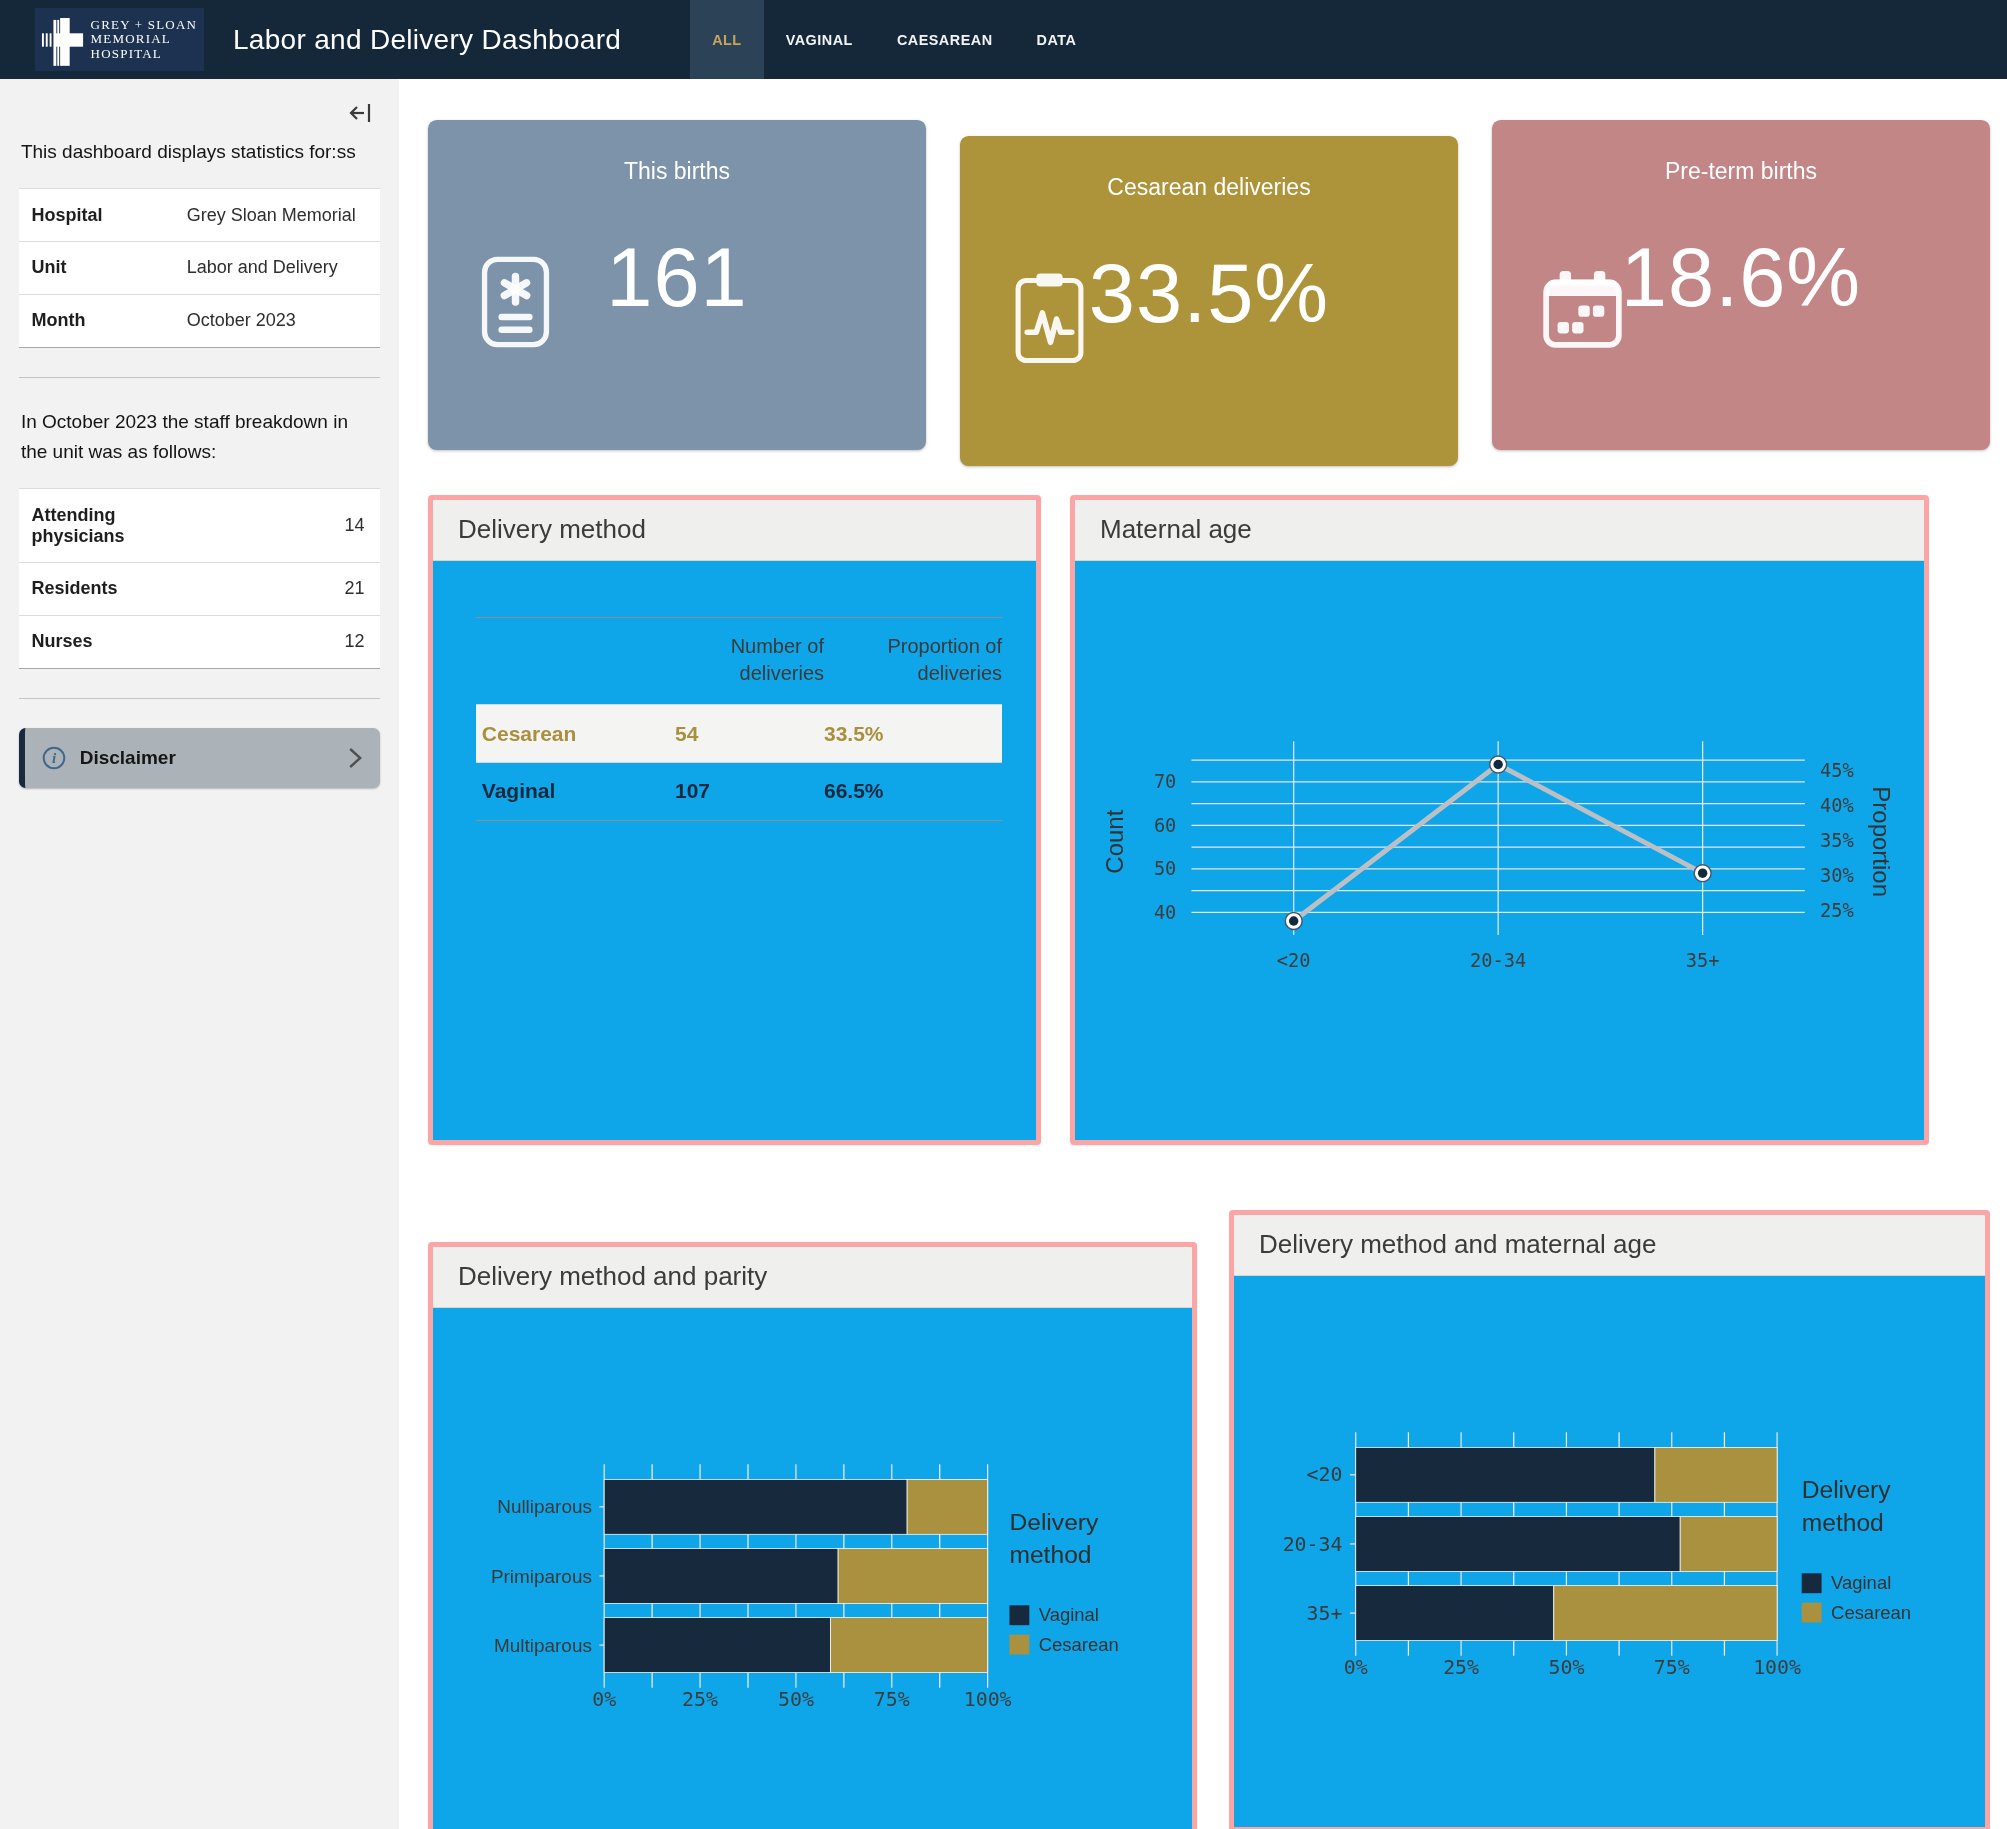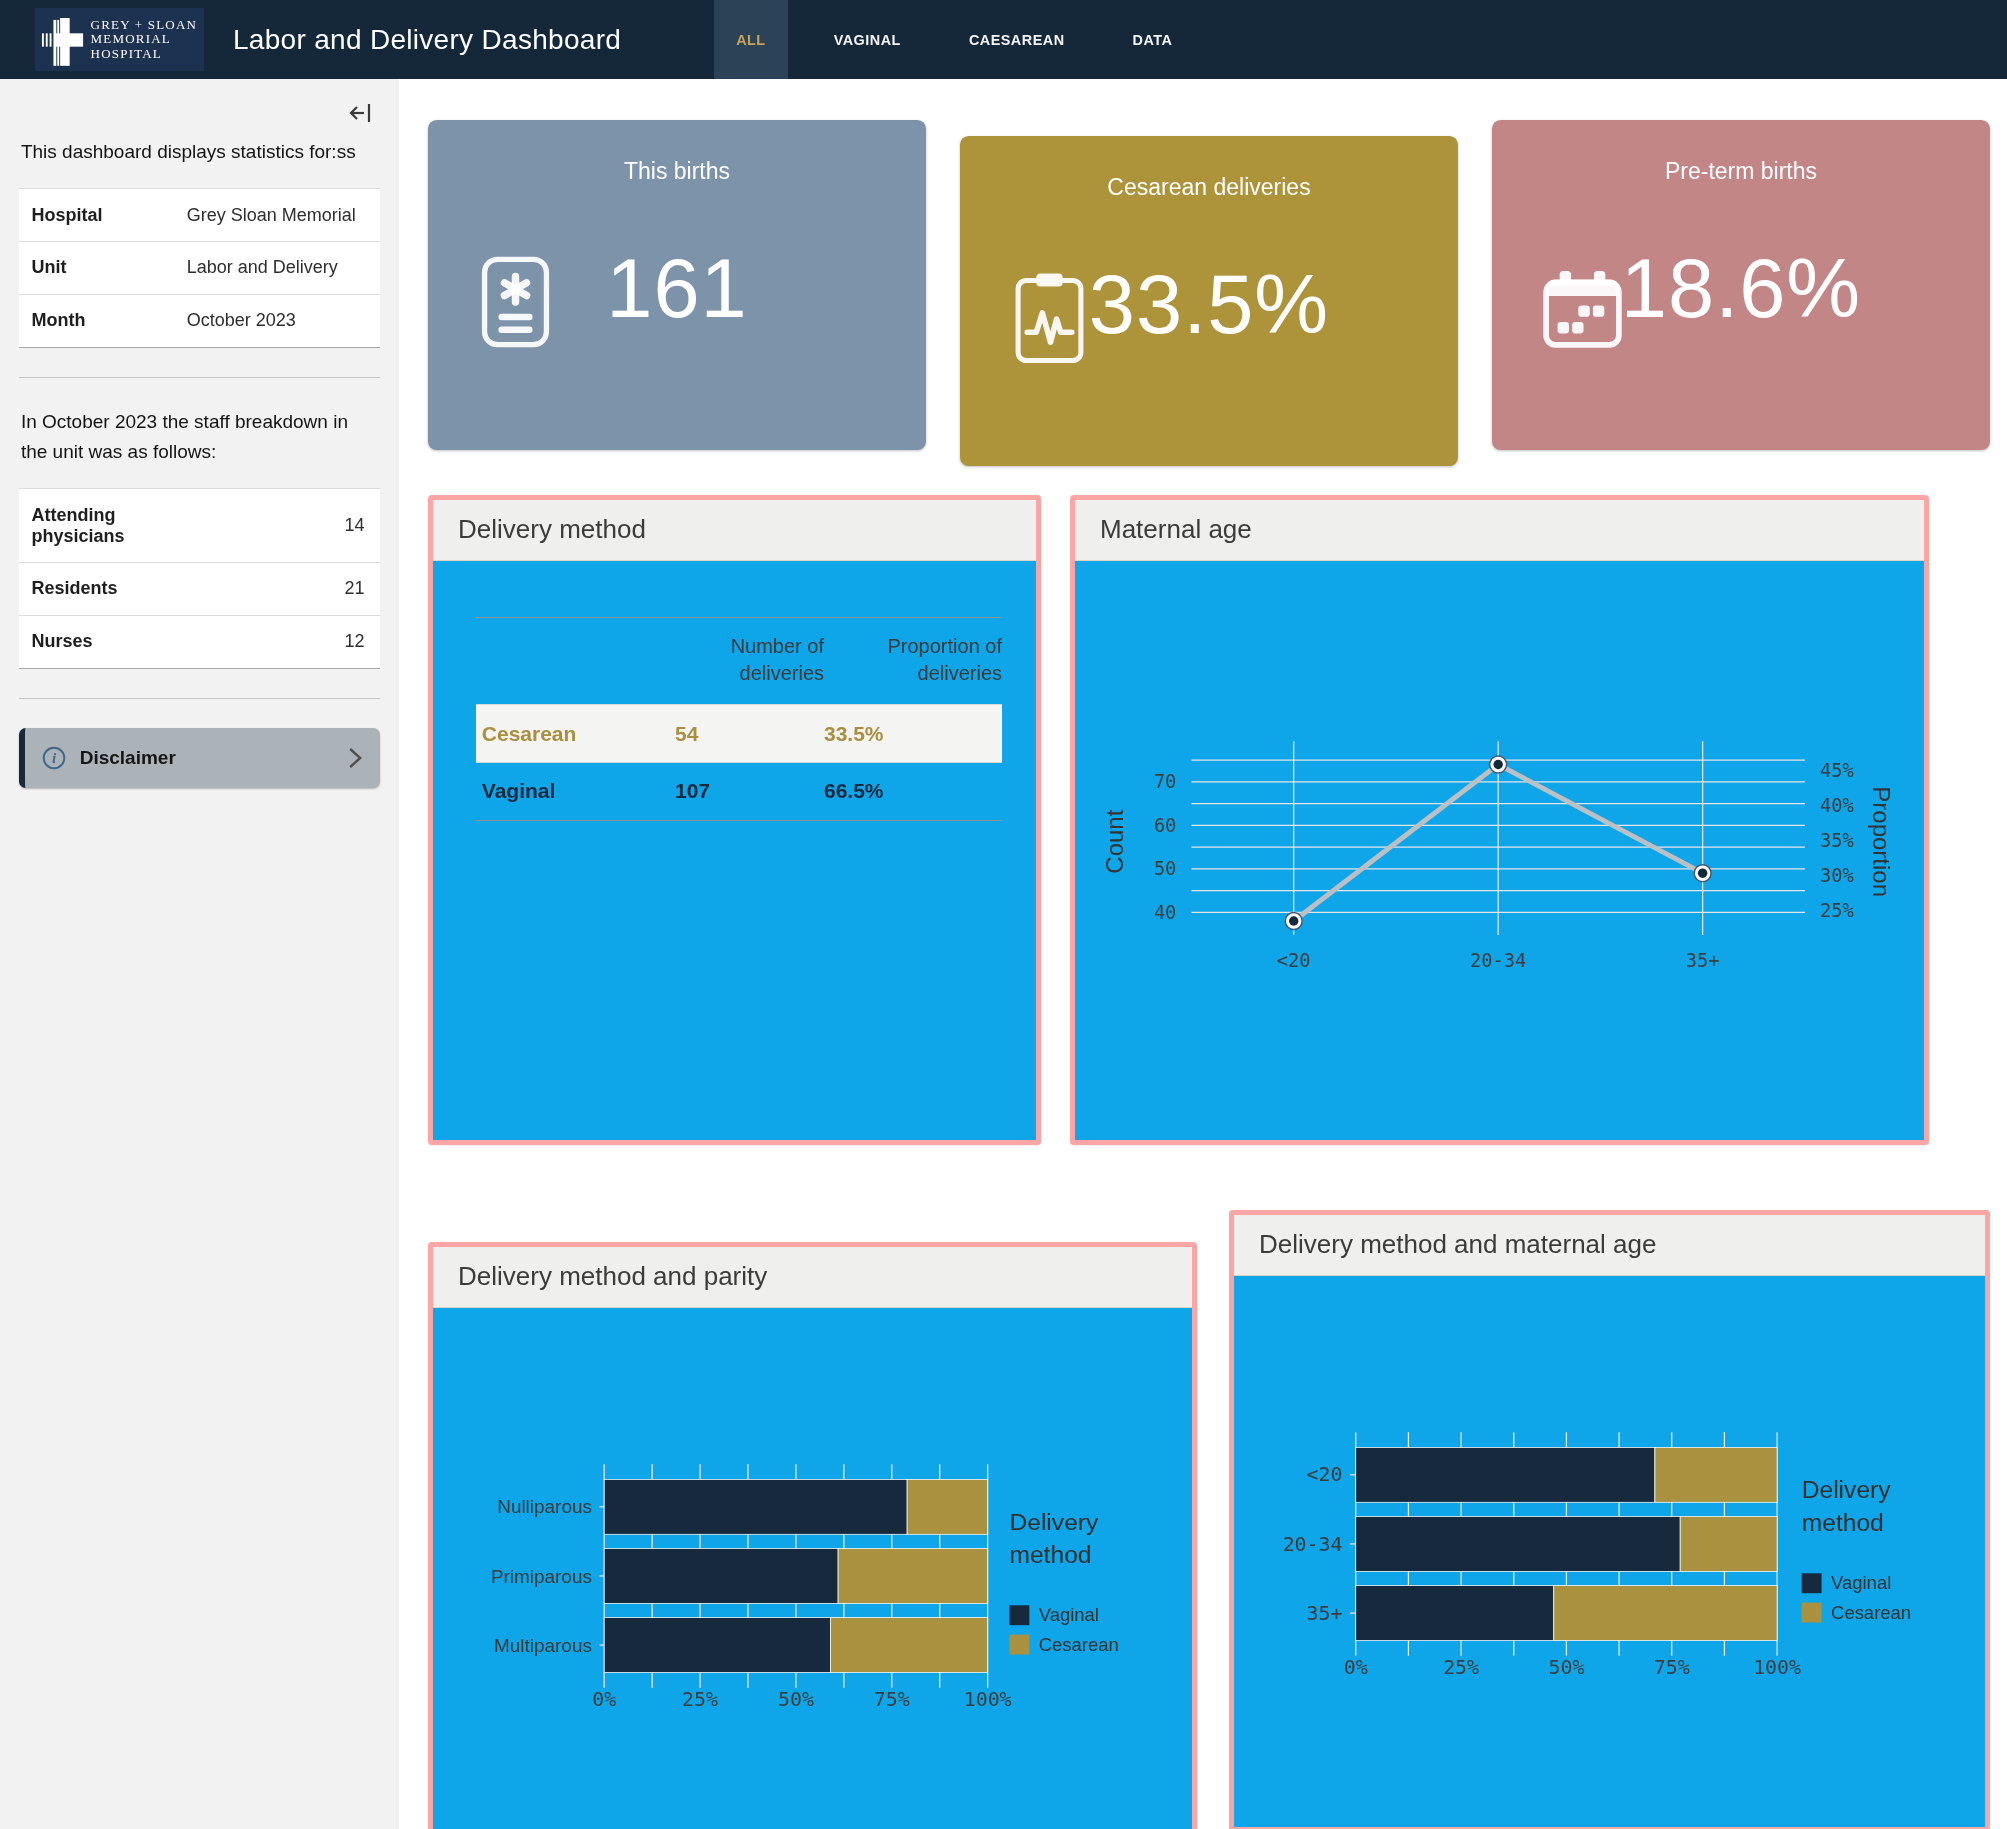--- a/index.html
+++ b/index.html
@@ -9,21 +9,21 @@
   
   .navbar { height:79px; background:#15283A; display:flex; align-items:center; color:#fff; }
   .logo { margin-left:35px; width:169px; height:63px; background:#1D3150; display:flex;
           align-items:center; padding:5.8px 7.7px 5.8px 5.8px; flex:none; }
   .logo-cross { width:44px; height:52px; flex:none; margin-right:5.8px; }
   .logo-text { font-family:"Liberation Serif", serif; color:#fff; line-height:1.12;
                font-size:13px; letter-spacing:1.2px; white-space:nowrap; }
   .nav-title { font-size:28px; margin-left:29px; font-weight:500; letter-spacing:0.3px; }
   .nav-tabs { display:flex; height:79px; margin-left:69px; }
   .tab { display:flex; align-items:center; padding:0 22px; font-size:14.4px; font-weight:700;
-         letter-spacing:0.5px; color:#F4F4F4; cursor:pointer;margin-left:24px; }
+         letter-spacing:0.5px; color:#F4F4F4; cursor:pointer; }
   .tab.active { background:#2C4257; color:#C9A45C; }
 
   
   .layout { display:flex; height:1750px; }
   .sidebar { width:399px; flex:none; background:#F2F2F2; padding:21px 19px 0 19px; }
   .main { flex:1; padding:41px 19px 0 29px; background:#fff; }
 
   
   .collapse-row { text-align:right; height:33px; padding-right:5.8px; }
   .intro { font-size:19px; color:#141414; line-height:1.6; margin:3.8px 1.9px 21px 1.9px; }
@@ -41,21 +41,21 @@
                     color:#161616; cursor:pointer; font-family:inherit;
                     box-shadow:0 1px 1.9px rgba(0,0,0,.25); }
   .disclaimer-btn .chev { margin-left:auto; }
 
   
   .vbox-row { display:flex; gap:34px; }
   .vbox { flex:1; height:330px; border-radius:8.6px; color:#fff; position:relative;
           box-shadow:0 1px 2.9px rgba(0,0,0,.25); }
   .vbox-title { text-align:center; font-size:23px; padding-top:38px; font-weight:500; }
   .vbox-icon { position:absolute; left:50px; top:134px; }
-  .vbox-value { position:absolute; top:121px; left:0; right:0; text-align:center;
+  .vbox-value { position:absolute; top:110px; left:0; right:0; text-align:center;
                 font-size:83px; font-weight:400; letter-spacing:1px; }
 
   
   .row2 { display:flex; gap:29px; margin-top:29px; }
   .row3 { display:flex; gap:32px; margin-top:65px; }
   .card { border:5px solid #fca5a5; border-radius:4px; background:#0ea5e9; overflow:hidden;
           box-shadow:0 1px 1.9px rgba(0,0,0,.07); }
   .card-hd { background:#EFEFED; border-bottom:1px solid #DBD6C4; padding:14.4px 25px;
              font-size:26px; color:#3B3B39; }
   .card-dm { width:613px; height:650px; flex:none; }

